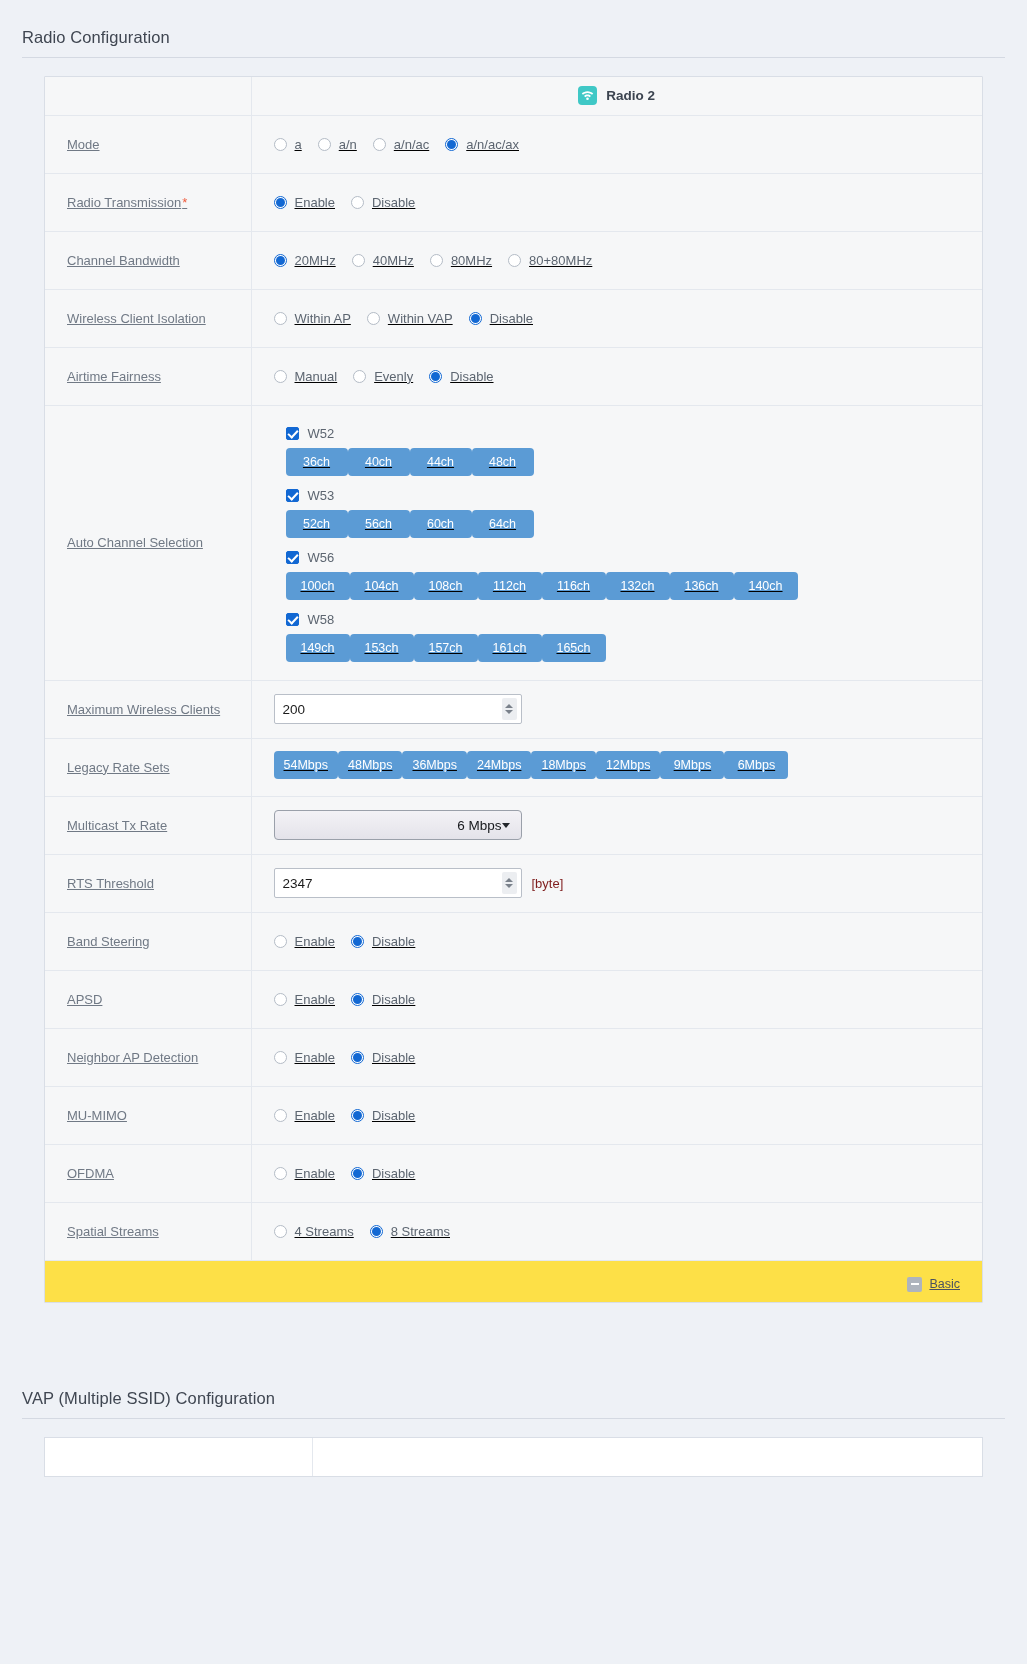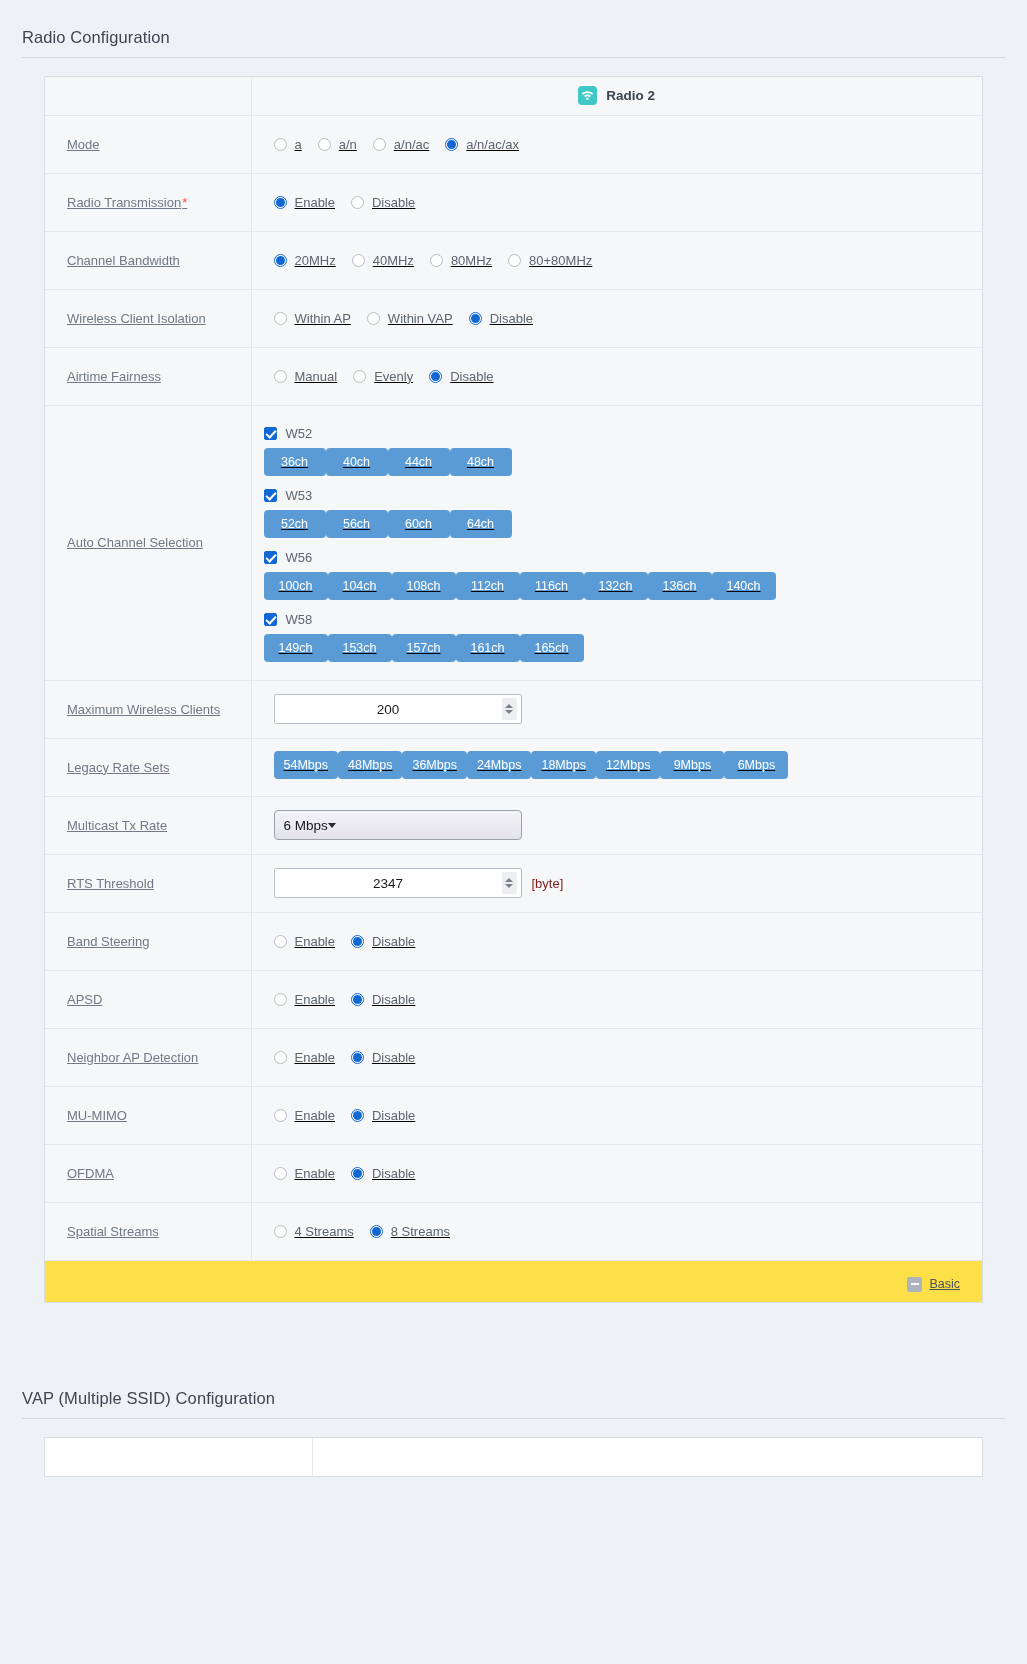--- a/index.html
+++ b/index.html
@@ -121,21 +121,21 @@
   .cb.on::after {
     content: "";
     position: absolute;
     left: 3.5px; top: 0.5px;
     width: 4px; height: 8px;
     border: solid #fff;
     border-width: 0 2px 2px 0;
     transform: rotate(43deg);
   }
 
-  td.acs { padding: 12px 0 14px 12px; height: auto; }
+  td.acs { padding: 12px 0 14px 34px; height: auto; }
   .acs-group { margin-bottom: 2px; }
   .acs-head { display: inline-flex; align-items: center; font-size: 13px; color: #5c6570; margin: 8px 0 7px 0; cursor: pointer; }
   .acs-head .cblabel { margin-left: 9px; }
   .chiprow { display: flex; flex-wrap: wrap; margin-bottom: 4px; }
   .chip {
     min-width: 62px;
     padding: 6px 10px;
     background: #5b9bd5;
     color: #ffffff;
     font-size: 12.5px;
@@ -148,21 +148,20 @@
   .chip.wide { min-width: 64px; }
 
   .numwrap { display: inline-flex; align-items: center; }
   .numbox {
     width: 248px; height: 30px;
     border: 1px solid #b9bfc8;
     background: #fff;
     border-radius: 2px;
     display: inline-flex; align-items: center;
     position: relative;
-    text-align: center;
   }
   .numbox .numval {
     flex: 1;
     padding: 0 8px;
     font-size: 13.5px;
     color: #1b1b1b;
     font-family: "Liberation Sans", sans-serif;
   }
   .spin {
     width: 15px; height: 22px;
@@ -183,21 +182,21 @@
   .selbox {
     width: 248px; height: 30px;
     border: 1px solid #9aa0aa;
     border-radius: 4px;
     background: linear-gradient(#f3f2f6, #e4e3ea);
     display: inline-flex; align-items: center;
     padding: 0 9px;
     font-size: 13.5px;
     color: #16181c;
     cursor: pointer;
-    justify-content: flex-start;
+    justify-content: flex-end;
   }
   .selbox .chev {
     width: 0; height: 0;
     border-left: 4.5px solid transparent;
     border-right: 4.5px solid transparent;
     border-top: 5.5px solid #23262b;
     margin-right: 2px;
   }
 
   tr.footer td {

